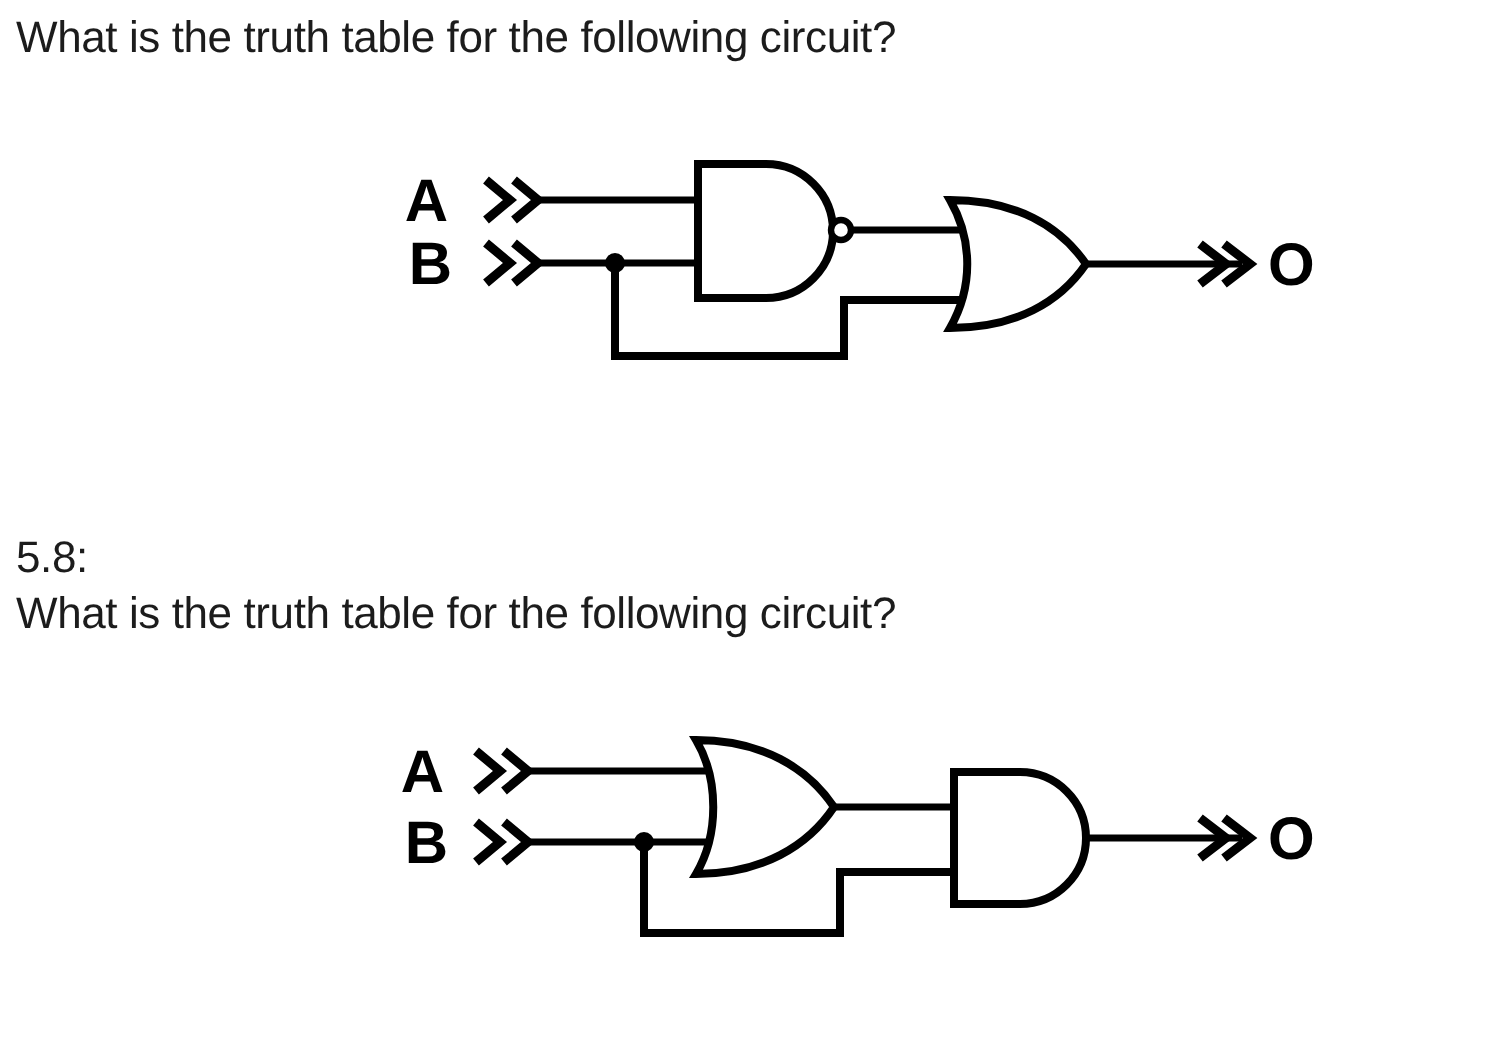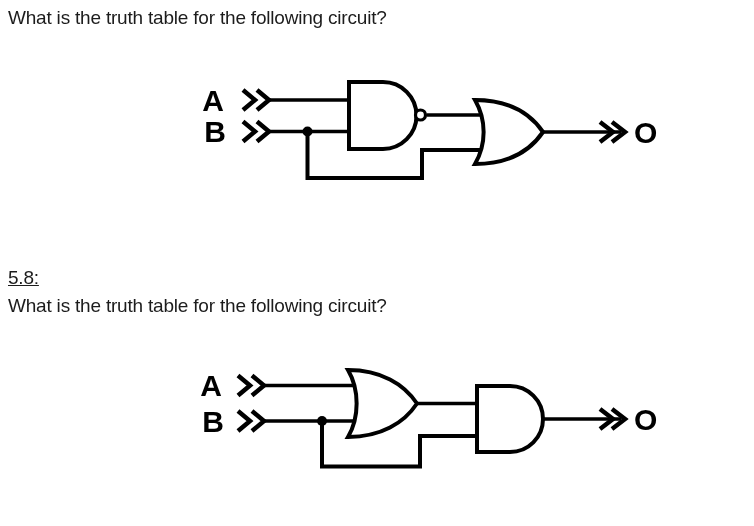--- a/index.html
+++ b/index.html
@@ -8,27 +8,27 @@
     width: 754px;
     height: 526px;
     background: #ffffff;
     overflow: hidden;
     font-family: "Liberation Sans", sans-serif;
   }
   .q-text {
     position: absolute;
     left: 8px;
     color: #1c1c1c;
-    font-size: 19px;
+    font-size: 22px;
     letter-spacing: -0.2px;
     line-height: 1;
     white-space: nowrap;
   }
   #q1-line   { top: 8px; }
-  #q2-number { top: 268px; text-decoration: underline; }
+  #q2-number { top: 268px; }
   #q2-line   { top: 296px; }
   svg.circuits {
     position: absolute;
     left: 0; top: 0;
     width: 754px;
     height: 526px;
   }
   .wire   { stroke: #000; stroke-width: 3.5; fill: none; }
   .fbwire { stroke: #000; stroke-width: 4;   fill: none; stroke-linejoin: miter; }
   .gate   { stroke: #000; stroke-width: 4;   fill: #fff; stroke-linejoin: miter; }

